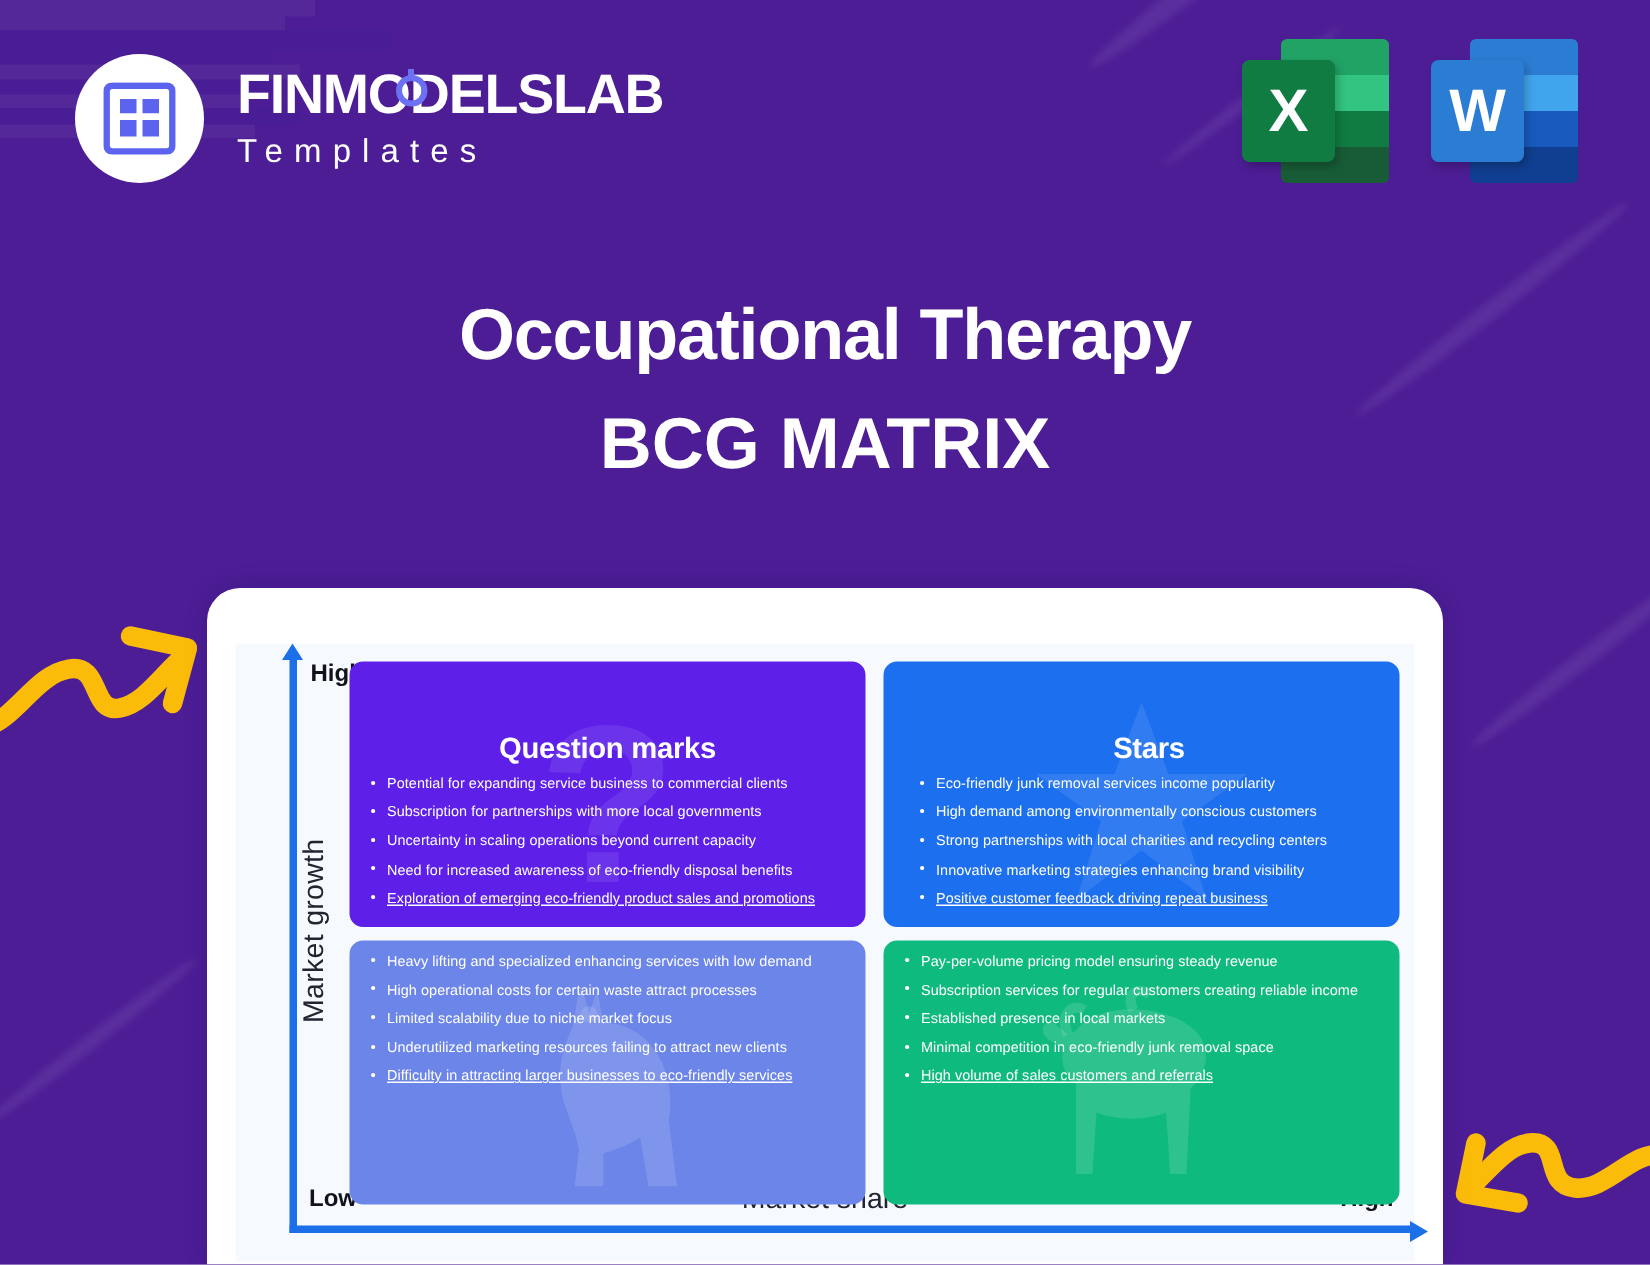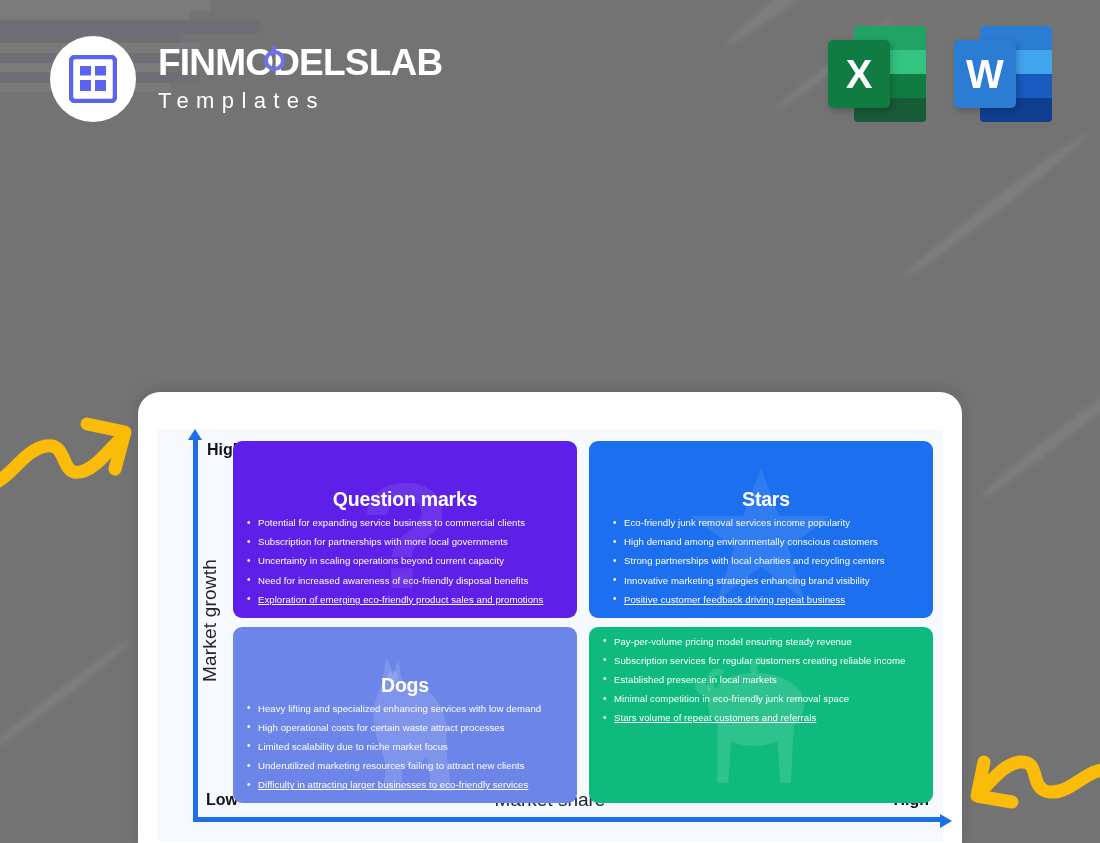--- a/index.html
+++ b/index.html
@@ -4,21 +4,21 @@
 <style>
   * { box-sizing: border-box; margin: 0; padding: 0; }
   html, body {
     width: 1100px; height: 843px;
     font-family: "Liberation Sans", sans-serif;
     overflow: hidden;
   }
   #stage {
     position: relative;
     width: 1100px; height: 843px;
-    background: #737373;
+    background: #4c1d95;
     overflow: hidden;
   }
   
   .tex {
     position: absolute;
     background: rgba(255,255,255,0.075);
     border-radius: 50%;
     transform: rotate(-38deg);
     filter: blur(2.2px);
     pointer-events: none;
@@ -275,20 +275,24 @@
       <div class="oi-sheet">
         <div id="wd-s1"></div>
           <div id="wd-s2"></div>
           <div id="wd-s3"></div>
           <div id="wd-s4"></div>
       </div>
       <div class="oi-badge" id="wd-badge">W</div>
     </div>
   </div>
 
+  <div id="title-block">
+    <div id="title-line1">Occupational Therapy</div>
+    <div id="title-line2">BCG MATRIX</div>
+  </div>
 
   <svg id="arrow-left" width="150" height="105" viewBox="0 0 150 105">
     <path d="M2 88 C 26 84 38 52 62 48 C 84 44 76 78 96 74 C 112 71 124 52 138 40" fill="none" stroke="#FBBC09" stroke-width="13" stroke-linecap="round"></path>
     <path d="M103 26 L141 34 L131 71" fill="none" stroke="#FBBC09" stroke-width="13" stroke-linecap="round" stroke-linejoin="round"></path>
   </svg>
 
   <svg id="arrow-right" width="150" height="100" viewBox="0 0 150 100">
     <path d="M148 22 C 126 18 110 46 88 44 C 66 42 80 12 58 14 C 44 15 32 30 20 42" fill="none" stroke="#FBBC09" stroke-width="13" stroke-linecap="round"></path>
     <path d="M22 14 L15 48 L50 54" fill="none" stroke="#FBBC09" stroke-width="13" stroke-linecap="round" stroke-linejoin="round"></path>
   </svg>
@@ -342,21 +346,20 @@
         <div class="quad" id="q-dogs">
           <div class="watermark">
             <svg width="140" height="150" viewBox="0 0 100 110" style="margin-top:18px;">
               <path d="M36 8 L33 26 C29 34 26 44 27 54 C28 66 34 74 36 86
                        L34 104 L48 104 L48 88 C54 86 60 84 66 80
                        L70 104 L84 104 L80 72 C82 60 80 46 72 36
                        C66 28 56 24 48 24 L45 8 L41 20 L38 8 Z" fill="rgba(255,255,255,0.13)"></path>
               <circle cx="41" cy="20" r="4" fill="rgba(255,255,255,0.13)"></circle>
             </svg>
           </div>
-          <div class="quad-title">Dogs</div>
           <ul class="quad-list">
             <li>Heavy lifting and specialized enhancing services with low demand</li>
             <li>High operational costs for certain waste attract processes</li>
             <li>Limited scalability due to niche market focus</li>
             <li>Underutilized marketing resources failing to attract new clients</li>
             <li>Difficulty in attracting larger businesses to eco-friendly services</li>
           </ul>
         </div>
 
         <div class="quad" id="q-cash">
@@ -369,21 +372,21 @@
                        C40 19 32 22 28 28 Z" fill="rgba(255,255,255,0.13)"></path>
               <path d="M24 30 C20 20 26 14 32 18" fill="none" stroke="rgba(255,255,255,0.13)" stroke-width="5"></path>
               <path d="M56 18 C52 10 58 6 64 10" fill="none" stroke="rgba(255,255,255,0.13)" stroke-width="5"></path>
             </svg>
           </div>
           <ul class="quad-list">
             <li>Pay-per-volume pricing model ensuring steady revenue</li>
             <li>Subscription services for regular customers creating reliable income</li>
             <li>Established presence in local markets</li>
             <li>Minimal competition in eco-friendly junk removal space</li>
-            <li>Stars volume of repeat customers and referrals</li>
+            <li>High volume of sales customers and referrals</li>
           </ul>
         </div>
 
       </div>
     </div>
   </div>
 
 </div>
 
 </body></html>

